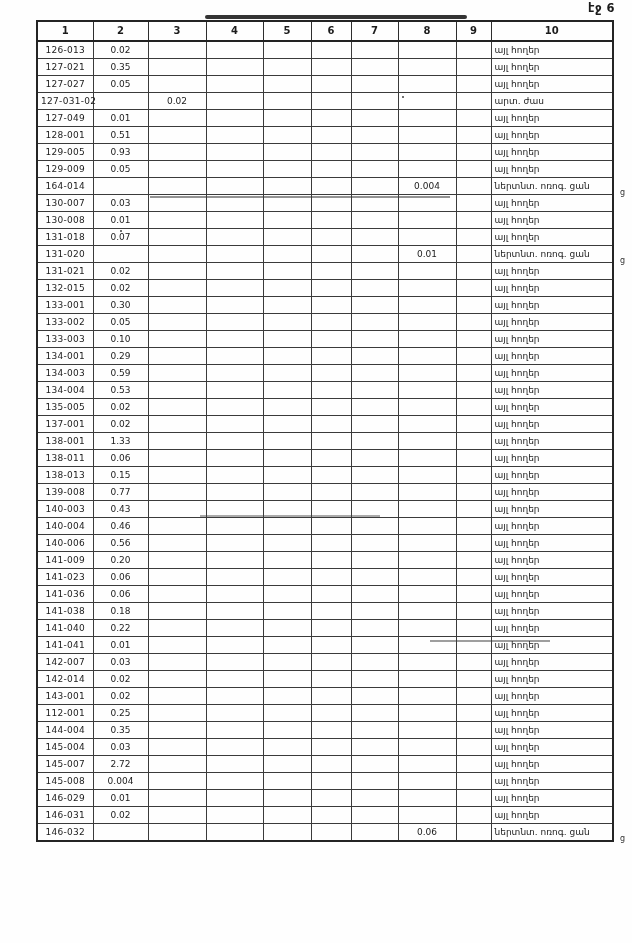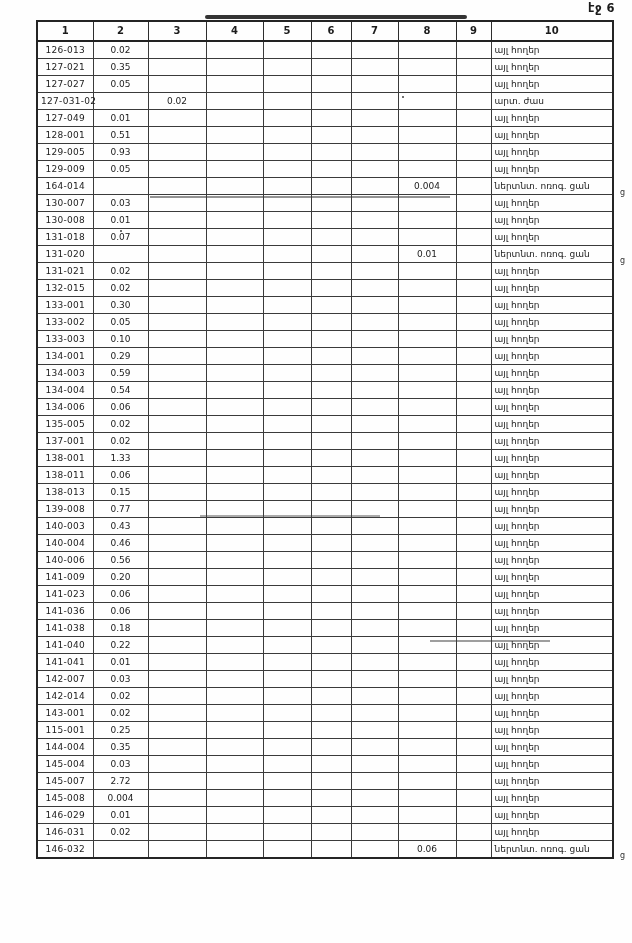--- a/index.html
+++ b/index.html
@@ -316,33 +316,21 @@
         <td class="c4"></td>
         <td class="c5"></td>
         <td class="c6"></td>
         <td class="c7"></td>
         <td class="c8"></td>
         <td class="c9"></td>
         <td class="c10"><span>այլ հողեր</span></td>
       </tr>
       <tr>
         <td class="c1">134-004</td>
-        <td class="c2">0.54</td>
-        <td class="c3"></td>
-        <td class="c4"></td>
-        <td class="c5"></td>
-        <td class="c6"></td>
-        <td class="c7"></td>
-        <td class="c8"></td>
-        <td class="c9"></td>
-        <td class="c10"><span>այլ հողեր</span></td>
-      </tr>
-      <tr>
-        <td class="c1">134-006</td>
-        <td class="c2">0.06</td>
+        <td class="c2">0.53</td>
         <td class="c3"></td>
         <td class="c4"></td>
         <td class="c5"></td>
         <td class="c6"></td>
         <td class="c7"></td>
         <td class="c8"></td>
         <td class="c9"></td>
         <td class="c10"><span>այլ հողեր</span></td>
       </tr>
       <tr>
@@ -555,21 +543,21 @@
         <td class="c3"></td>
         <td class="c4"></td>
         <td class="c5"></td>
         <td class="c6"></td>
         <td class="c7"></td>
         <td class="c8"></td>
         <td class="c9"></td>
         <td class="c10"><span>այլ հողեր</span></td>
       </tr>
       <tr>
-        <td class="c1">115-001</td>
+        <td class="c1">112-001</td>
         <td class="c2">0.25</td>
         <td class="c3"></td>
         <td class="c4"></td>
         <td class="c5"></td>
         <td class="c6"></td>
         <td class="c7"></td>
         <td class="c8"></td>
         <td class="c9"></td>
         <td class="c10"><span>այլ հողեր</span></td>
       </tr>

